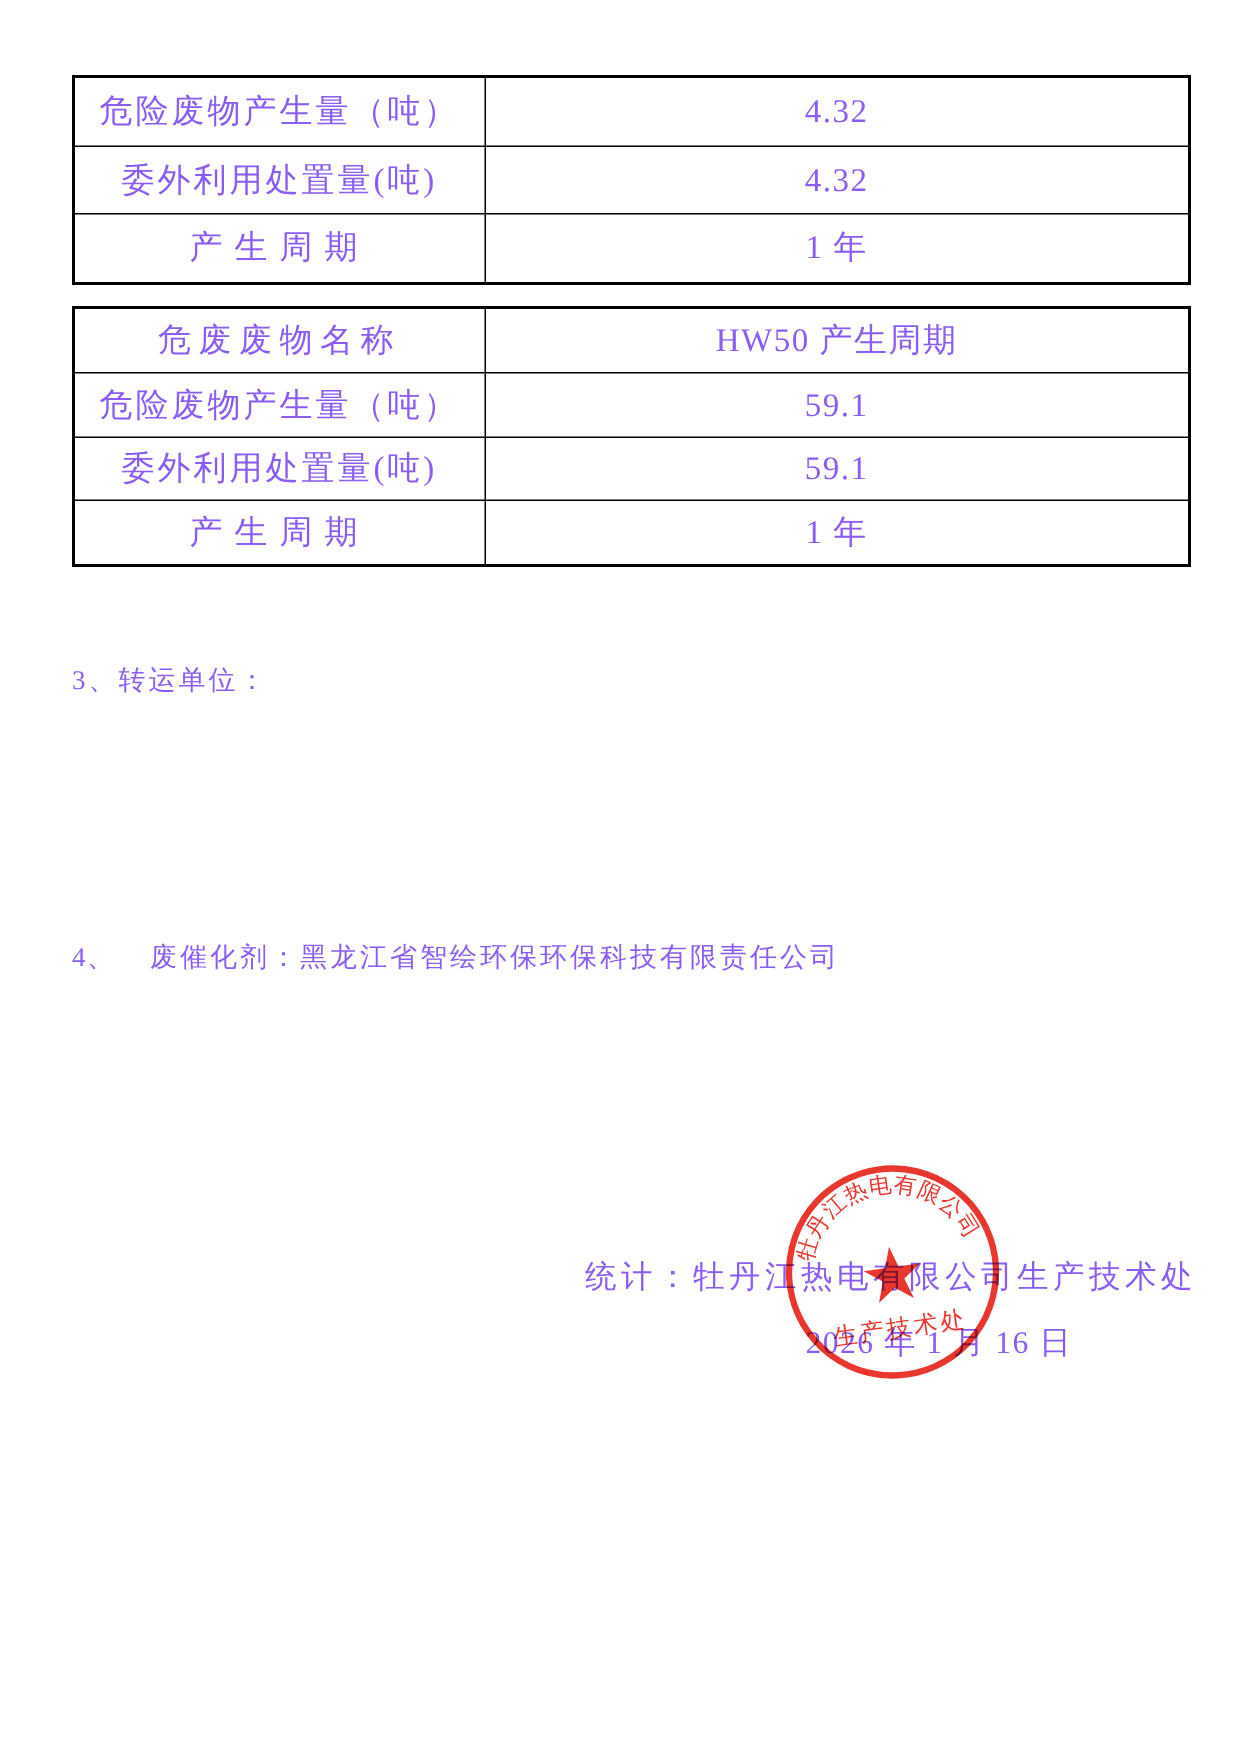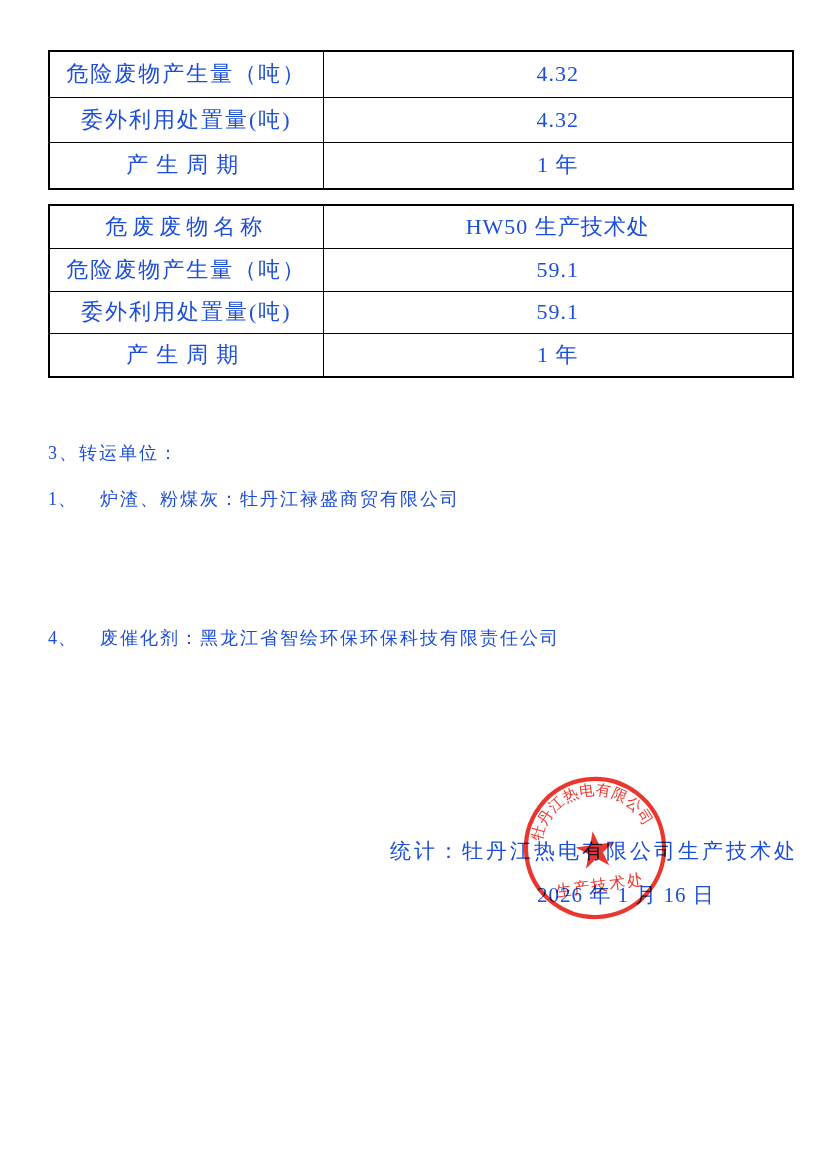--- a/index.html
+++ b/index.html
@@ -2,21 +2,21 @@
 <html><head>
 <meta charset="utf-8">
 <style>
   html, body { margin: 0; padding: 0; background: #ffffff; }
   .page {
     position: relative;
     width: 830px;
     height: 1175px;
     background: #ffffff;
     font-family: "Liberation Serif", "DejaVu Serif", serif;
-    color: #1d4ed8;
+    color: #8b5cf6;
     overflow: hidden;
   }
 
   
   table.doc-table {
     position: absolute;
     left: 48px;
     width: 744px;
     border-collapse: collapse;
     table-layout: fixed;
@@ -110,42 +110,39 @@
   </table>
 
   <table id="table2" class="doc-table">
     <colgroup>
         <col class="col-label">
         <col class="col-value">
       </colgroup>
     <tbody>
       <tr>
         <td class="label-cell ls-mid">危废废物名称</td>
-        <td class="value-cell">HW50 生产技术处</td>
+        <td class="value-cell">HW50 产生周期</td>
       </tr>
       <tr>
         <td class="label-cell">危险废物产生量（吨）</td>
         <td class="value-cell">59.1</td>
       </tr>
       <tr>
         <td class="label-cell">委外利用处置量(吨)</td>
         <td class="value-cell">59.1</td>
       </tr>
       <tr>
         <td class="label-cell ls-wide">产生周期</td>
         <td class="value-cell">1 年</td>
       </tr>
     </tbody>
   </table>
 
   <div id="transfer-heading" class="text-line">3、转运单位：</div>
 
-  <div id="item-1" class="text-line list-item">
-    <span class="num">1、</span><span>炉渣、粉煤灰：牡丹江禄盛商贸有限公司</span>
-  </div>
   <div id="item-4" class="text-line list-item">
     <span class="num">4、</span><span>废催化剂：黑龙江省智绘环保环保科技有限责任公司</span>
   </div>
 
   <div id="stat-line">统计：牡丹江热电有限公司生产技术处</div>
   <div id="date-line">2026 年 1 月 16 日</div>
 
   <svg class="stamp" viewBox="0 0 150 150" aria-hidden="true">
     <g transform="rotate(-8 75 75)">
       <circle cx="75" cy="75" r="69" fill="none" stroke-width="4.2" stroke="#e8251c"></circle>

